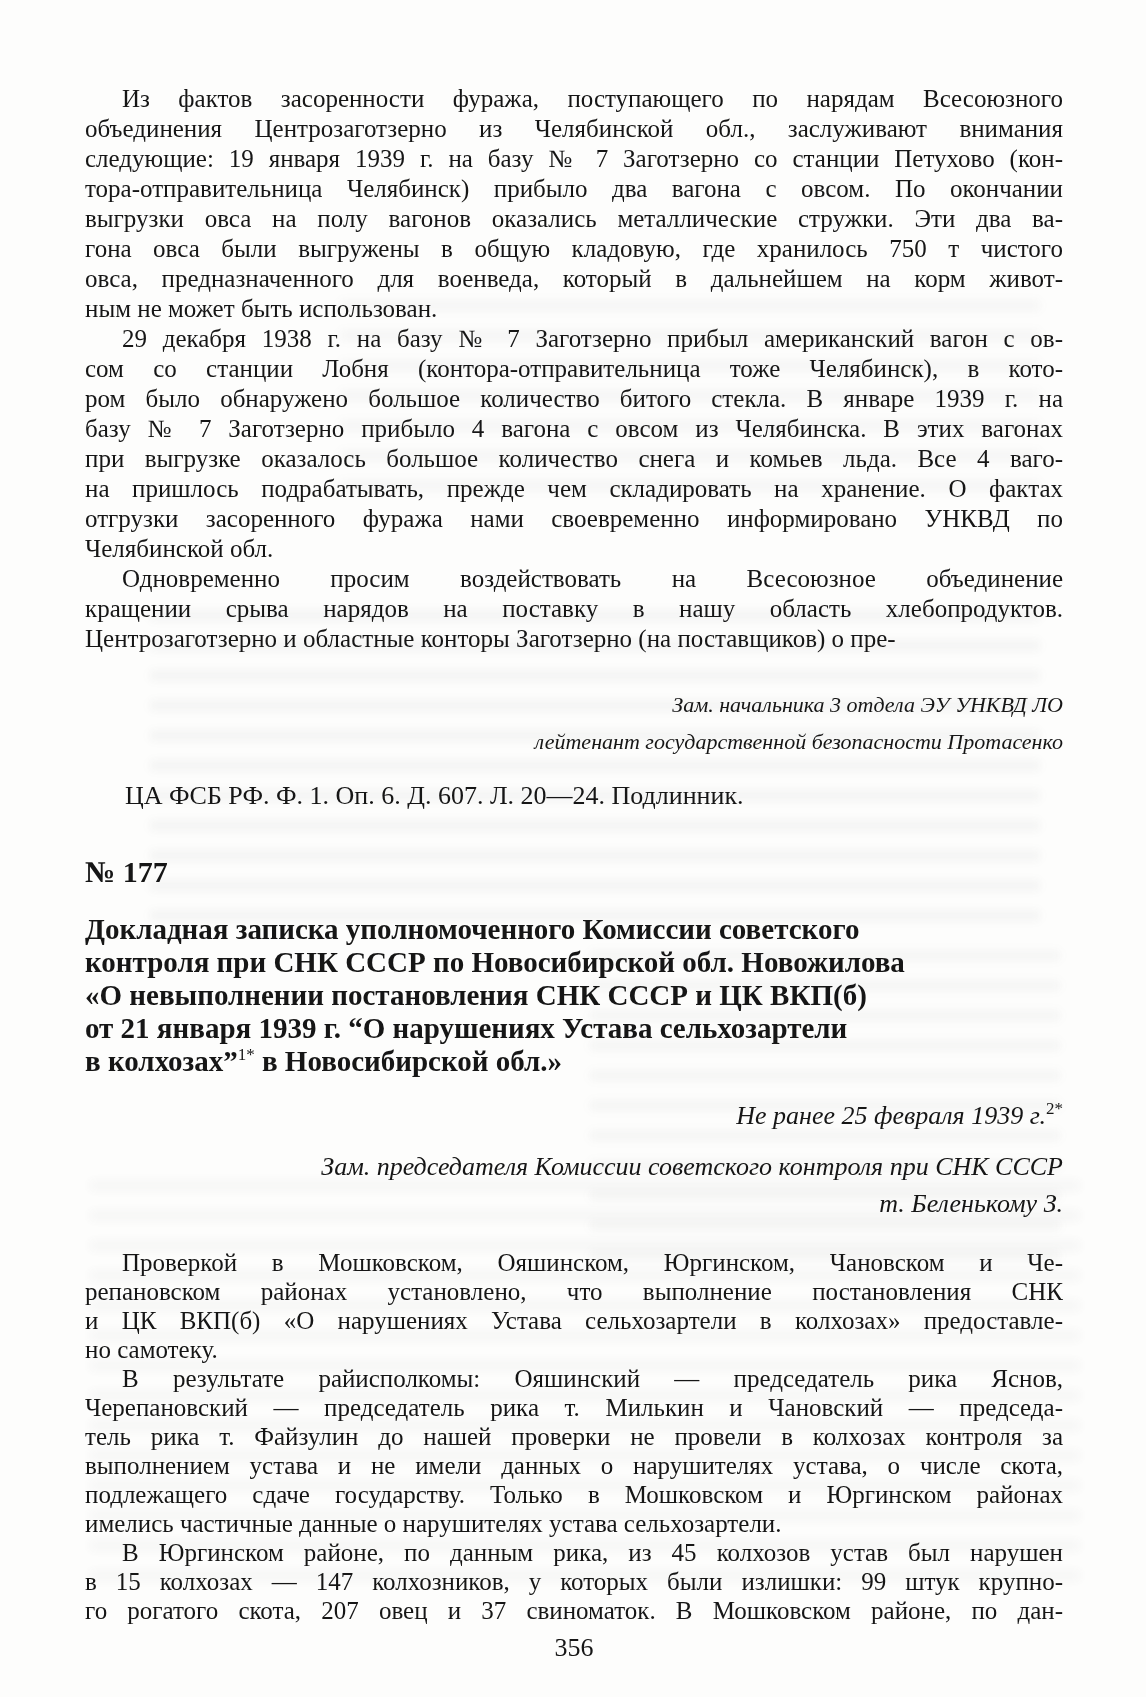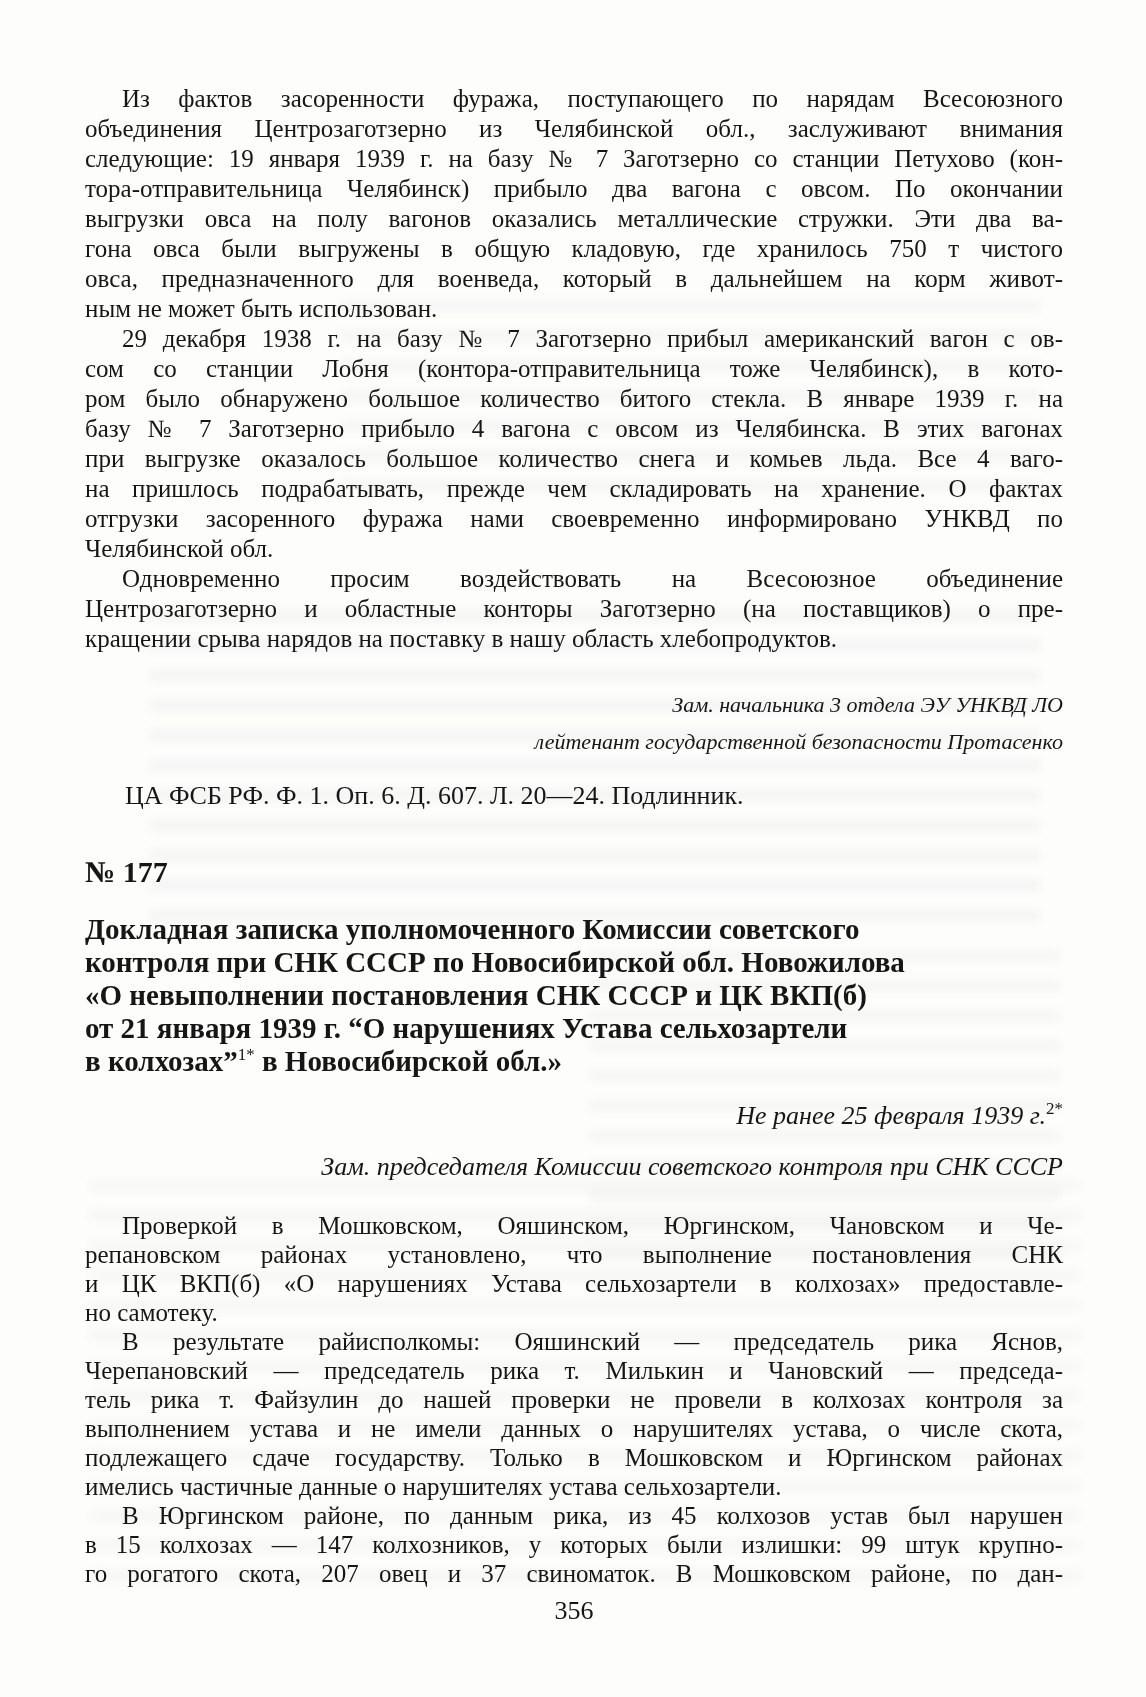--- a/index.html
+++ b/index.html
@@ -96,22 +96,22 @@
           <div class="line">сом со станции Лобня (контора-отправительница тоже Челябинск), в кото-</div>
           <div class="line">ром было обнаружено большое количество битого стекла. В январе 1939 г. на</div>
           <div class="line">базу № 7 Заготзерно прибыло 4 вагона с овсом из Челябинска. В этих вагонах</div>
           <div class="line">при выгрузке оказалось большое количество снега и комьев льда. Все 4 ваго-</div>
           <div class="line">на пришлось подрабатывать, прежде чем складировать на хранение. О фактах</div>
           <div class="line">отгрузки засоренного фуража нами своевременно информировано УНКВД по</div>
           <div class="line">Челябинской обл.</div>
         </div>
       <div class="body-para">
           <div class="line">Одновременно просим воздействовать на Всесоюзное объединение</div>
+          <div class="line">кращении срыва нарядов на поставку в нашу область хлебопродуктов.</div>
           <div class="line">Центрозаготзерно и областные конторы Заготзерно (на поставщиков) о пре-</div>
-          <div class="line">кращении срыва нарядов на поставку в нашу область хлебопродуктов.</div>
         </div>
 
       <div class="signature">
           <div class="sig-line">Зам. начальника 3 отдела ЭУ УНКВД ЛО</div>
           <div class="sig-line">лейтенант государственной безопасности Протасенко</div>
         </div>
 
       <div class="archive">ЦА ФСБ РФ. Ф. 1. Оп. 6. Д. 607. Л. 20—24. Подлинник.</div>
     </section>
 
@@ -125,20 +125,21 @@
             <div class="title-line">«О невыполнении постановления СНК СССР и ЦК ВКП(б)</div>
             <div class="title-line">от 21 января 1939 г. “О нарушениях Устава сельхозартели</div>
           </div>
         <div class="title-line"><span>в колхозах”</span><sup class="fn">1*</sup><span> в Новосибирской обл.»</span></div>
       </div>
 
       <div class="dateline"><span>Не ранее 25 февраля 1939 г.</span><sup class="fn">2*</sup></div>
 
       <div class="addressee">
           <div class="addr-line">Зам. председателя Комиссии советского контроля при СНК СССР</div>
+          <div class="addr-line">т. Беленькому З.</div>
         </div>
 
       <div class="body-para p177 p177-1">
           <div class="line">Проверкой в Мошковском, Ояшинском, Юргинском, Чановском и Че-</div>
           <div class="line">репановском районах установлено, что выполнение постановления СНК</div>
           <div class="line">и ЦК ВКП(б) «О нарушениях Устава сельхозартели в колхозах» предоставле-</div>
           <div class="line">но самотеку.</div>
         </div>
       <div class="body-para p177">
           <div class="line">В результате райисполкомы: Ояшинский — председатель рика Яснов,</div>

